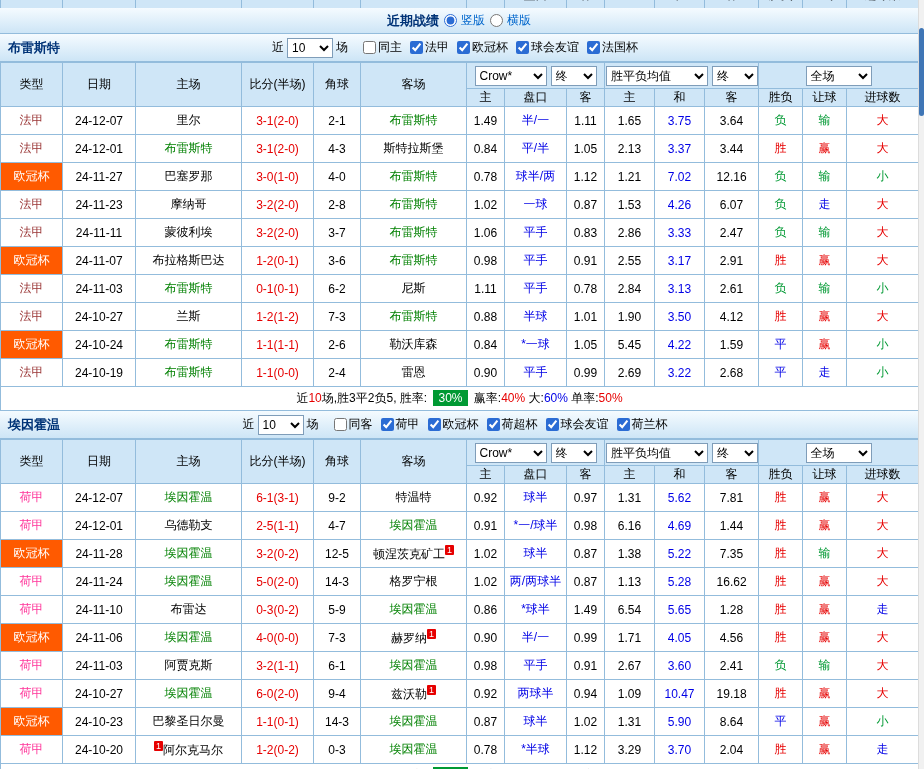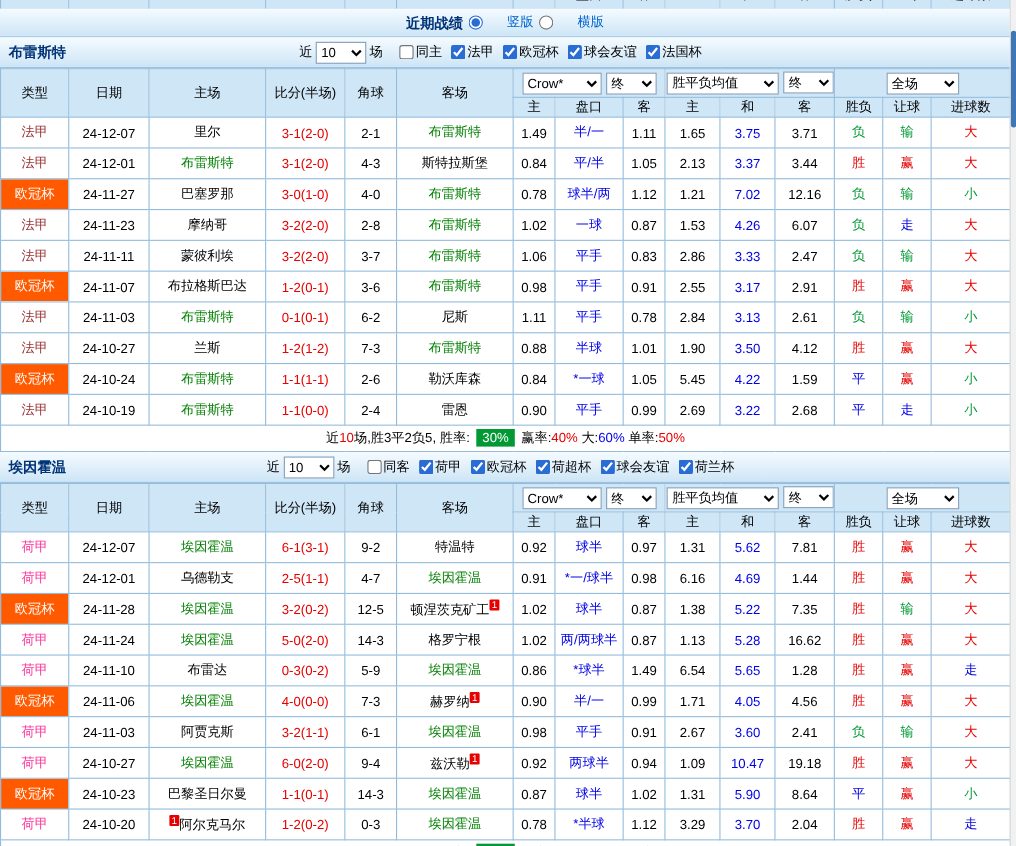--- a/index.html
+++ b/index.html
@@ -12,33 +12,33 @@
         white-space:nowrap;padding:0 1px;}
   .row td{height:28px;}
   .hd1 td{height:26px;background:var(--c-header_bg,#cfe6f7);}
   .hd2 td{height:18px;background:var(--c-header_bg,#cfe6f7);}
   .top-strip{height:8px;overflow:hidden;}
   .top-strip table.grid{margin-top:-18px;}
   .top-strip td{height:26px;background:var(--c-header_bg,#cfe6f7);}
   .titlebar{height:26px;background:linear-gradient(#f5fbff,#cde5f6);border-bottom:1px solid var(--c-grid_border,#93bcdc);
         display:flex;align-items:center;justify-content:center;gap:5px;}
   .titlebar .title{font-weight:bold;color:var(--c-bar_title_text,#003377);font-size:13px;}
-  .titlebar label{color:#0066cc;display:flex;align-items:center;gap:20px;cursor:pointer;}
+  .titlebar label{color:#0066cc;display:flex;align-items:center;gap:2px;cursor:pointer;}
   .secbar{height:28px;background:linear-gradient(#f5fbff,#cde5f6);border-bottom:1px solid var(--c-grid_border,#93bcdc);
         position:relative;display:flex;align-items:center;}
   .secbar .team{position:absolute;left:8px;font-weight:bold;color:var(--c-bar_title_text,#003377);font-size:13px;}
   .filters{margin:0 auto;display:flex;align-items:center;gap:3px;}
   .filters .cbs{display:flex;align-items:center;margin-left:12px;}
   .filters .cbs label{display:flex;align-items:center;margin-right:8px;cursor:pointer;}
   input[type=checkbox],input[type=radio]{margin:0 2px 0 0;width:13px;height:13px;accent-color:#2b6cd4;}
   select{font-size:12px;height:20px;border:1px solid #7f9db9;background:#fff;font-family:inherit;}
   .sel-games{width:46px;}
   .sel-book{width:72px;}
   .sel-end{width:46px;margin-left:4px;}
-  .sel-avg{width:102px;font-family:Liberation Mono, monospace;}
+  .sel-avg{width:102px;}
   .sel-scope{width:66px;}
   .summary td{height:24px;background:#fff;margin-top:32px;}
   .c-red{color:var(--c-win_red,#e60000);}
   .c-green{color:var(--c-lose_green,#009933);}
   .c-blue{color:var(--c-draw_blue,#0000e6);}
   .c-team{color:var(--c-team_green,#008000);}
   td.lg-fa{color:var(--c-league_fa_text,#993333);}
   td.lg-he{color:var(--c-league_he_text,#ff3399);}
   td.lg-cup{background:var(--c-league_cup_bg,#ff5a00);color:#fff;}
   .sup1{background:#e60000;color:#fff;font-size:9px;line-height:10px;padding:0 2px;vertical-align:super;
@@ -202,21 +202,21 @@
     <td>24-12-07</td>
     <td><span>里尔</span></td>
     <td class="c-red">3-1(2-0)</td>
     <td>2-1</td>
     <td><span class="c-team">布雷斯特</span></td>
     <td>1.49</td>
     <td class="c-blue">半/一</td>
     <td>1.11</td>
     <td>1.65</td>
     <td class="c-blue">3.75</td>
-    <td>3.71</td>
+    <td>3.64</td>
     <td class="c-green">负</td>
     <td class="c-green">输</td>
     <td class="c-red">大</td>
   </tr>
           <tr class="row">
     <td class="lg-fa">法甲</td>
     <td>24-12-01</td>
     <td><span class="c-team">布雷斯特</span></td>
     <td class="c-red">3-1(2-0)</td>
     <td>4-3</td>

